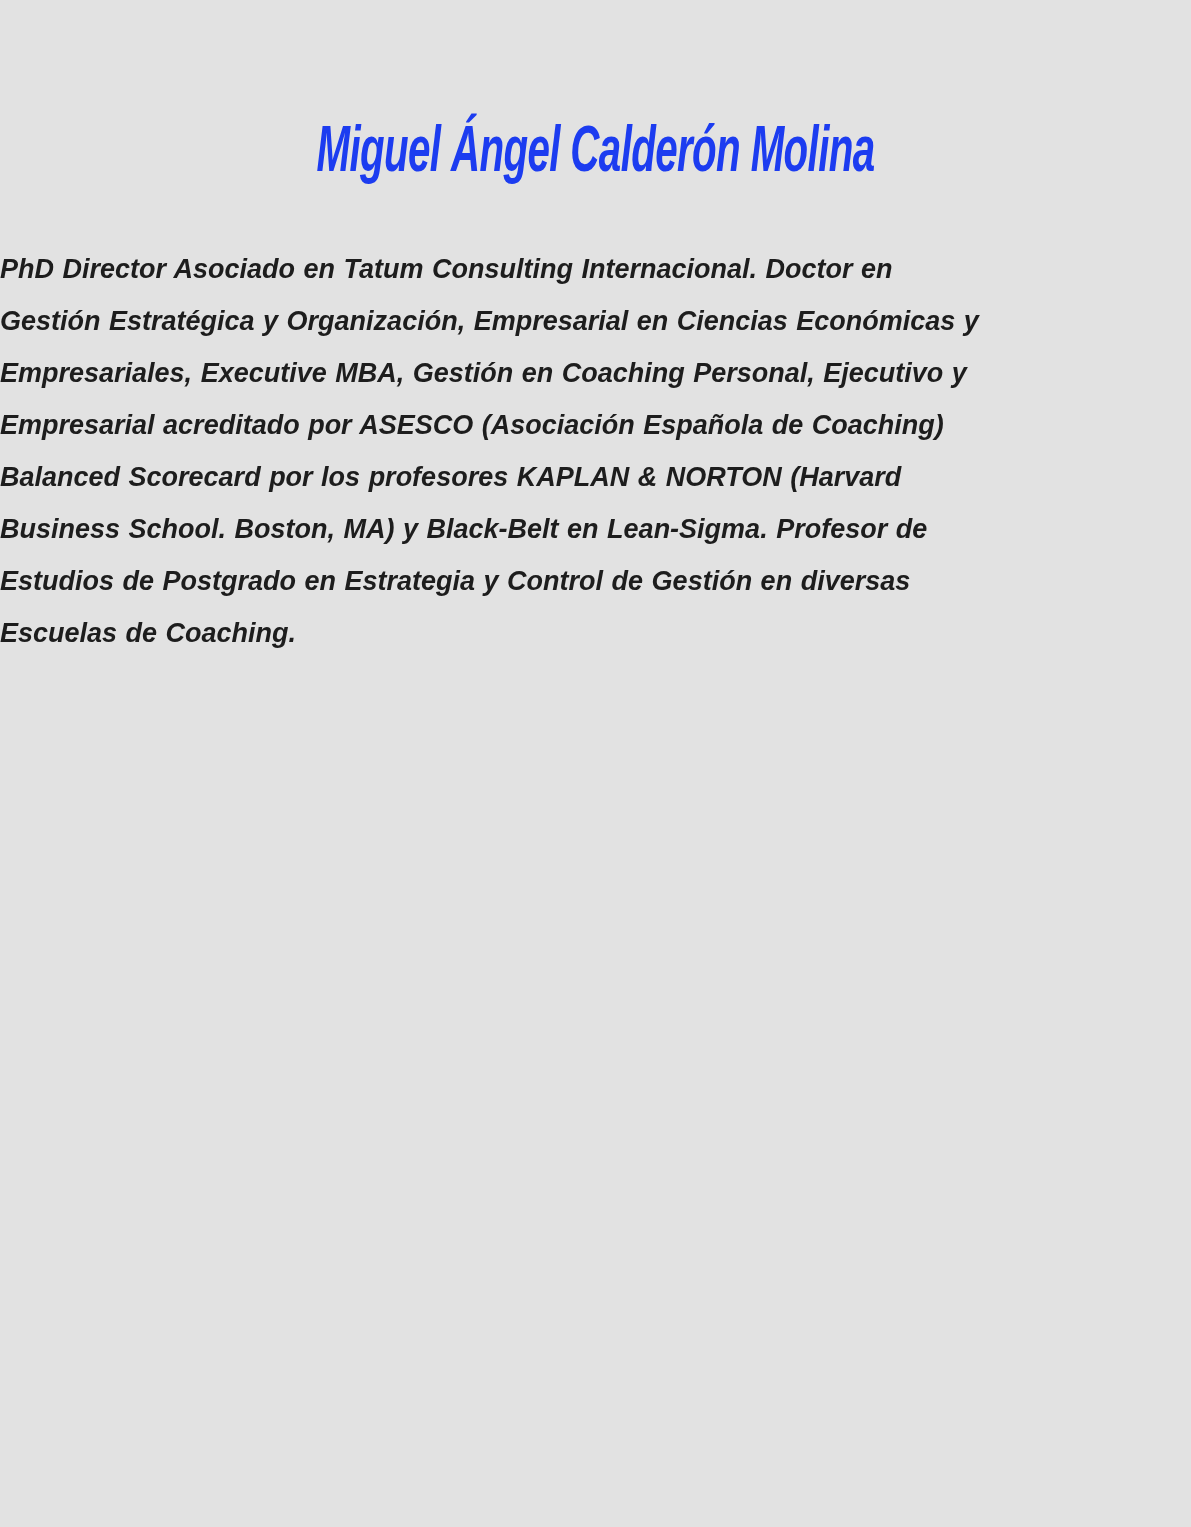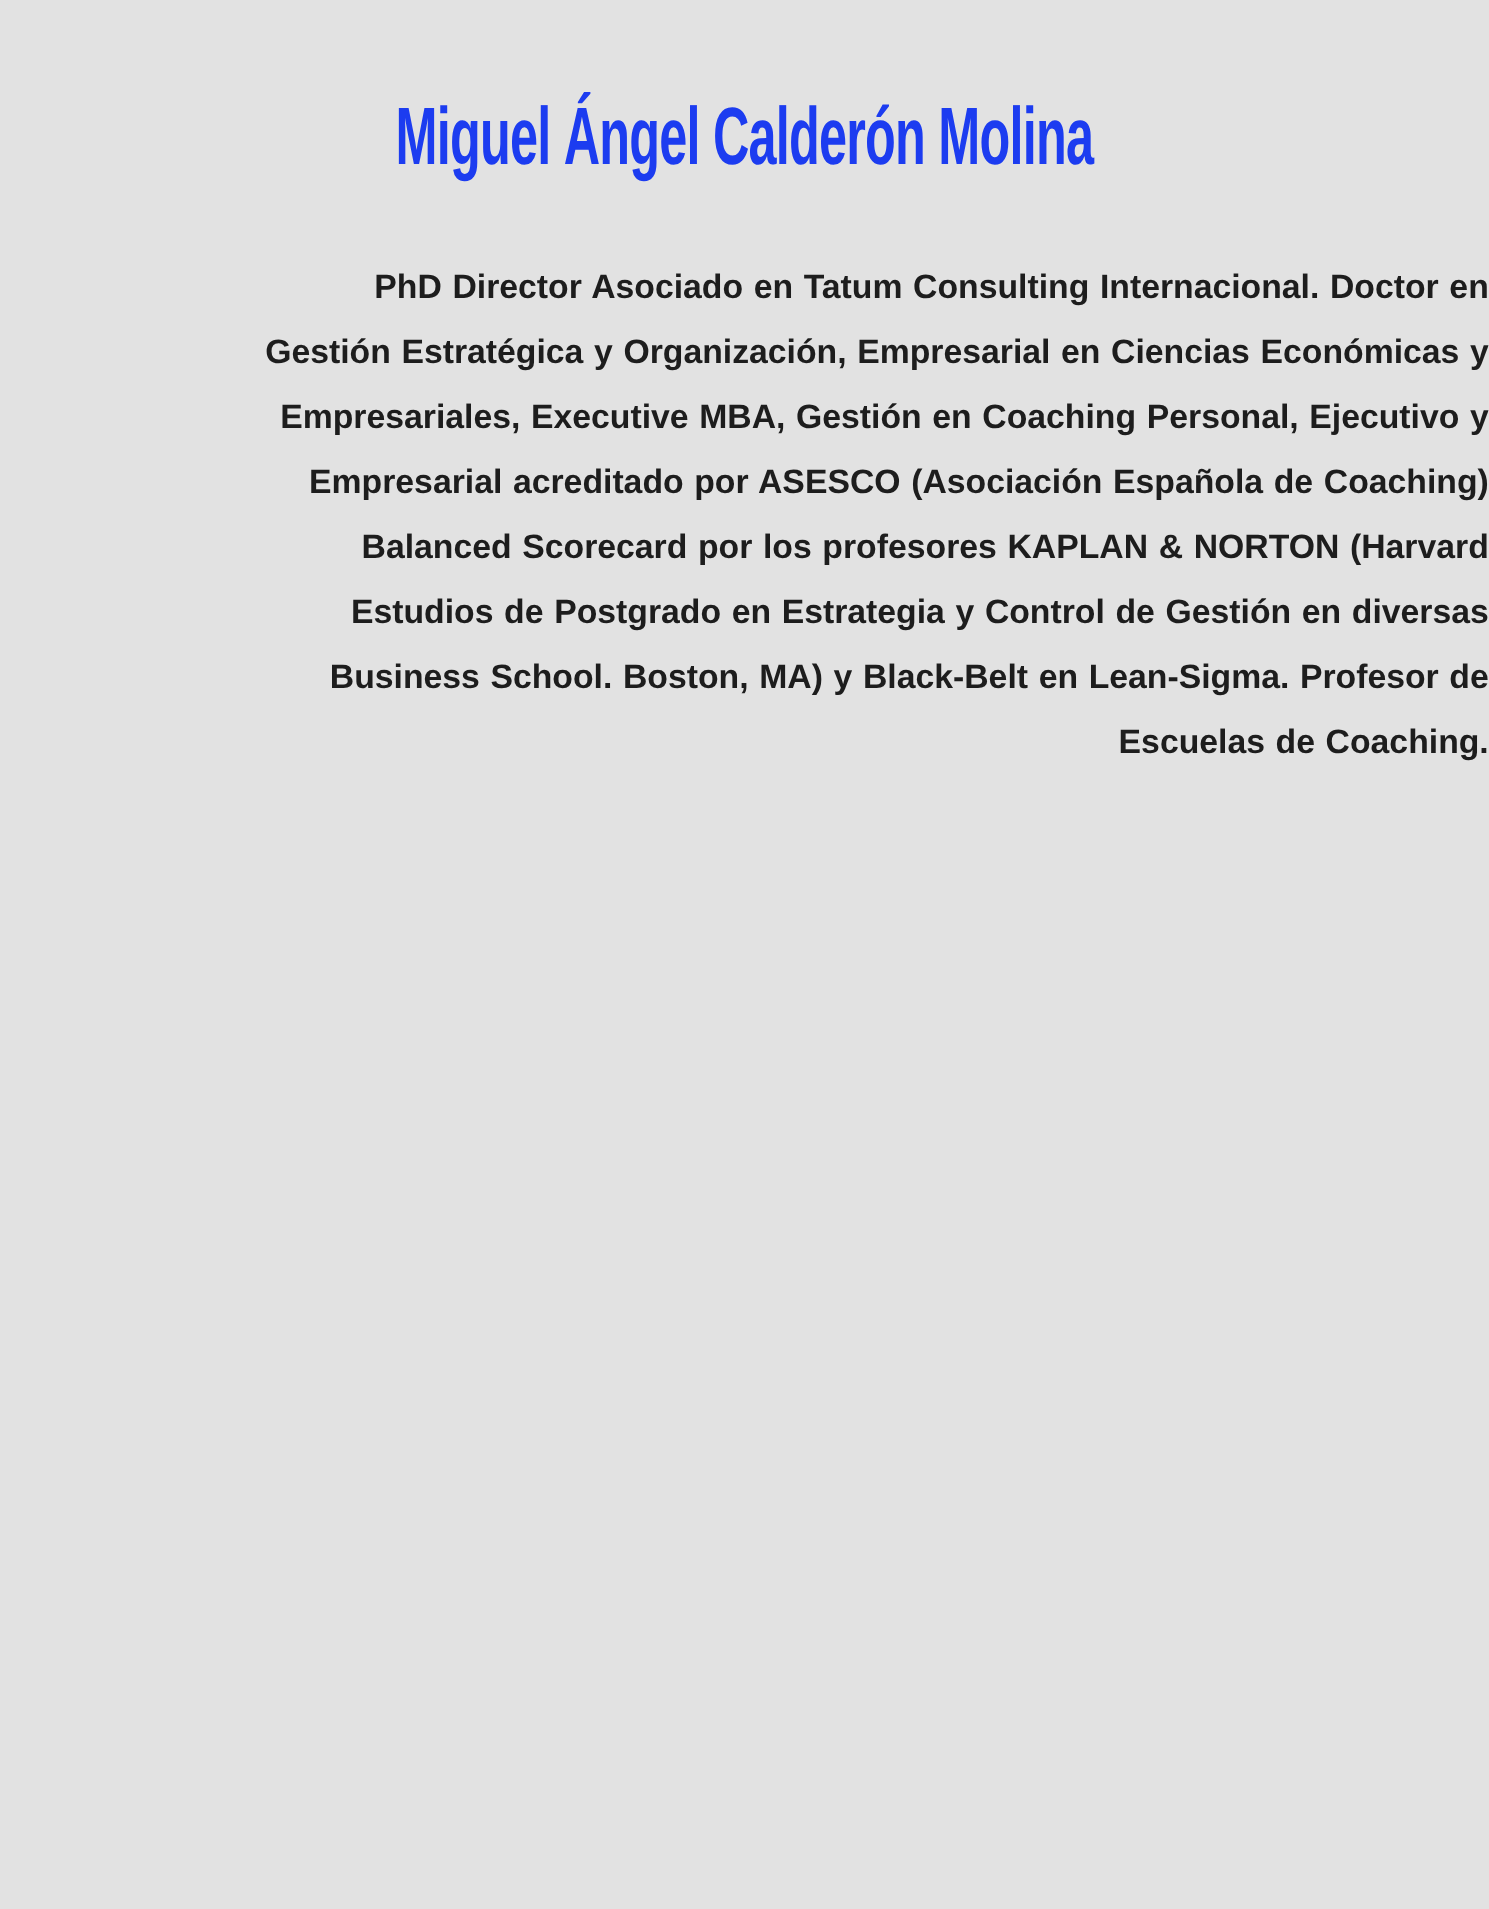--- a/index.html
+++ b/index.html
@@ -10,37 +10,38 @@
     width: 1191px;
     height: 1527px;
     background: #e2e2e2;
     font-family: "Liberation Sans", sans-serif;
     overflow: hidden;
   }
   .page {
     width: 100%;
     height: 100%;
     box-sizing: border-box;
-    padding-top: 76px;
+    padding-top: 116px;
+    font-style: italic;
   }
   h1.page-title {
     margin: 0;
     text-align: center;
     font-size: 65px;
     line-height: 65px;
     font-weight: 700;
     letter-spacing: -1px;
     color: #1c3cf0;
     transform: scaleX(0.62);
     transform-origin: 50% 50%;
     white-space: nowrap;
   }
   .bio {
     margin-top: 62px;
-    text-align: right;
+    text-align: left;
     color: #1d1d1d;
     font-size: 27px;
     font-weight: 700;
     line-height: 52px;
     word-spacing: 1px;
   }
   .bio .line {
     white-space: nowrap;
   }
 </style>
@@ -49,17 +50,17 @@
 
 <main class="page">
   <h1 class="page-title" style="color: rgb(28, 60, 240);">Miguel Ángel Calderón Molina</h1>
 
   <div class="bio" style="color: rgb(29, 29, 29);">
     <div class="line">PhD Director Asociado en Tatum Consulting Internacional. Doctor en</div>
     <div class="line">Gestión Estratégica y Organización, Empresarial en Ciencias Económicas y</div>
     <div class="line">Empresariales, Executive MBA, Gestión en Coaching Personal, Ejecutivo y</div>
     <div class="line">Empresarial acreditado por ASESCO (Asociación Española de Coaching)</div>
     <div class="line">Balanced Scorecard por los profesores KAPLAN &amp; NORTON (Harvard</div>
+    <div class="line">Business School. Boston, MA) y Black-Belt en Lean-Sigma. Profesor de</div>
     <div class="line">Estudios de Postgrado en Estrategia y Control de Gestión en diversas</div>
-    <div class="line">Business School. Boston, MA) y Black-Belt en Lean-Sigma. Profesor de</div>
     <div class="line">Escuelas de Coaching.</div>
   </div>
 </main>
 
 </body></html>

